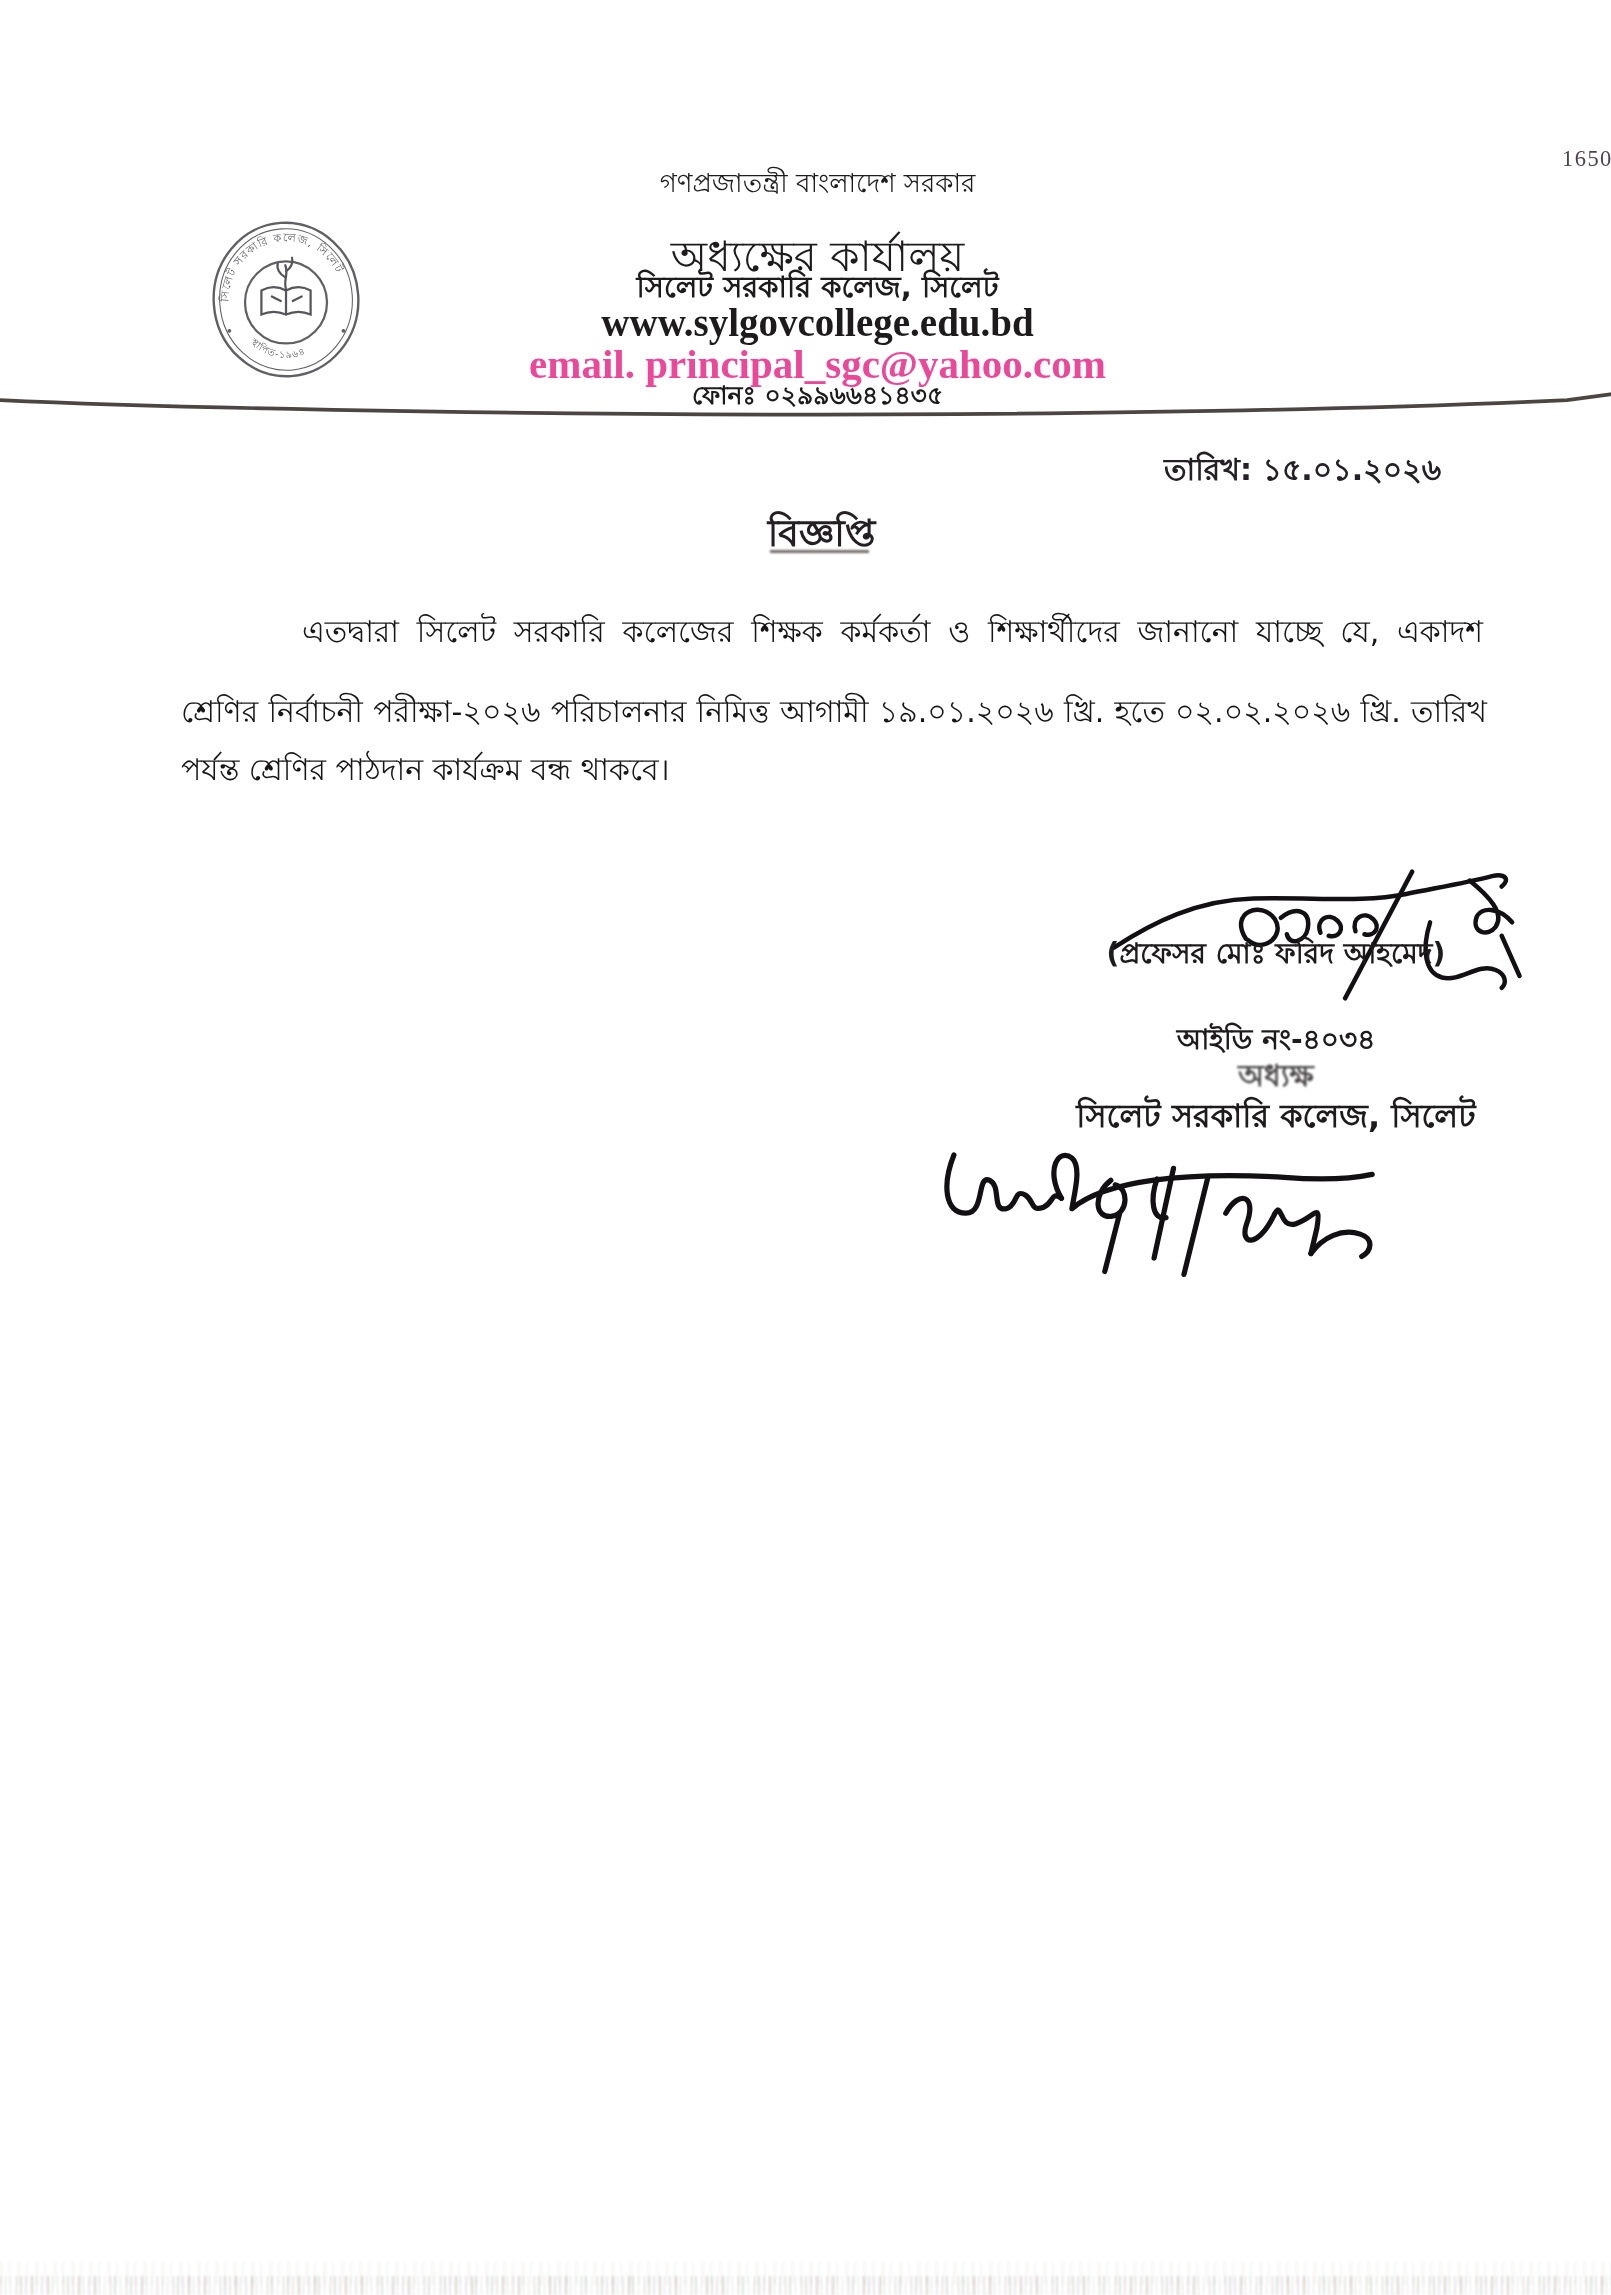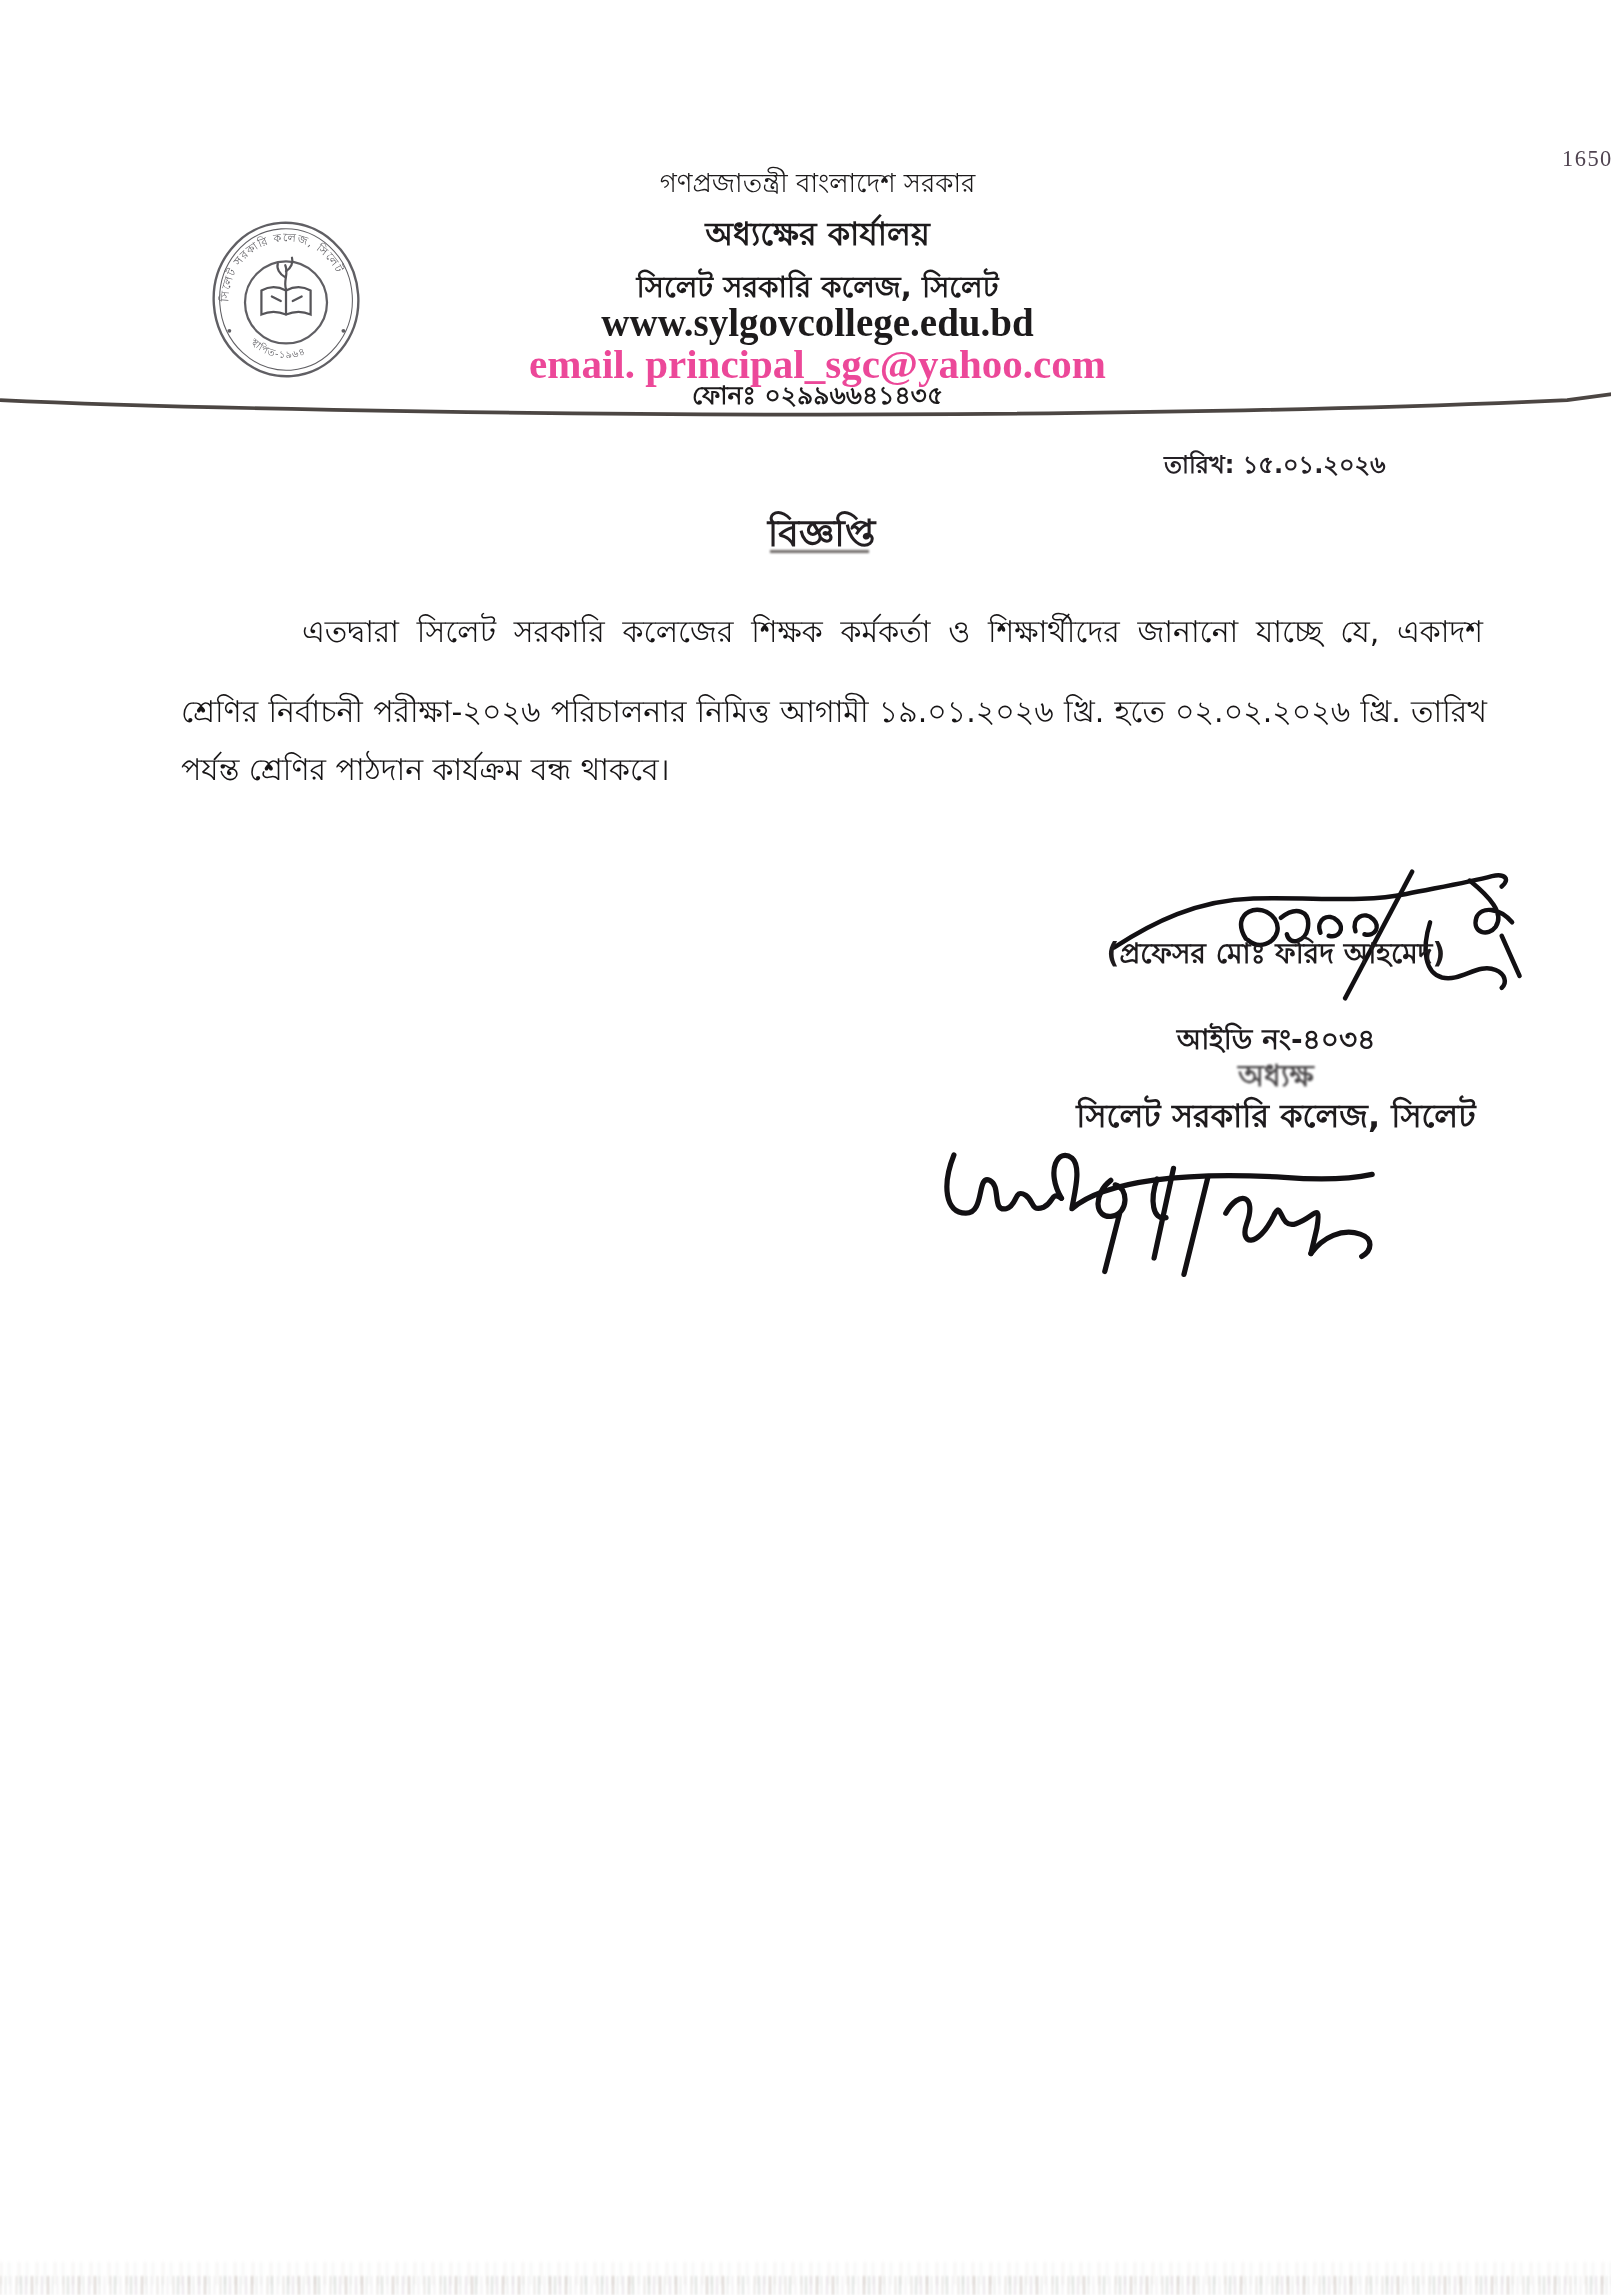--- a/index.html
+++ b/index.html
@@ -19,35 +19,35 @@
   .page-number{
     left:1562px;top:146px;width:90px;
     font-family:"Liberation Serif","DejaVu Serif",serif;
     font-size:22.4px;color:#4f4350;letter-spacing:1.5px;
     filter:blur(0.2px);
   }
 
   
   .hdr{left:407px;width:821px;text-align:center;color:#1d1b1c;}
   .h-gov{top:163px;font-size:26px;font-weight:400;filter:blur(0.3px);}
-  .h-office{top:209px;font-size:32px;font-weight:700;filter:blur(0.2px);}
+  .h-office{top:224px;font-size:42px;font-weight:400;filter:blur(0.2px);}
   .h-college{top:264px;font-size:29px;font-weight:700;filter:blur(0.3px);}
   .h-www{top:300px;font-size:39px;font-weight:700;
     font-family:"Liberation Serif","DejaVu Serif",serif;filter:blur(0.2px);}
   .h-email{top:340px;font-size:41px;font-weight:600;color:#ec4899;
     font-family:"Liberation Serif","DejaVu Serif",serif;filter:blur(0.7px);}
   .h-phone{top:376px;font-size:25px;font-weight:700;filter:blur(0.4px);}
 
   .seal-wrap{left:209px;top:219px;width:157px;height:164px;}
   .seal-wrap svg{filter:blur(0.3px);opacity:.88;}
 
   .rule-wrap{left:0;top:388px;width:1612px;height:39px;}
   .rule-wrap svg{filter:blur(0.4px);}
 
-  .date-line{left:1164px;top:446px;width:313px;font-size:24px;font-weight:600;
+  .date-line{left:1164px;top:446px;width:313px;font-size:30px;font-weight:600;
     color:#242025;filter:blur(0.3px);}
 
   .notice-title{left:728px;top:504px;width:187px;text-align:center;
     font-size:37px;font-weight:700;color:#231f22;filter:blur(0.3px);}
   .title-underline{left:770px;top:550px;width:99px;height:3px;
     background:#6f6a68;filter:blur(0.9px);}
 
   .body-line{font-size:30px;font-weight:500;color:#171516;
     white-space:nowrap;text-align:justify;text-align-last:justify;
     filter:blur(0.2px);}

